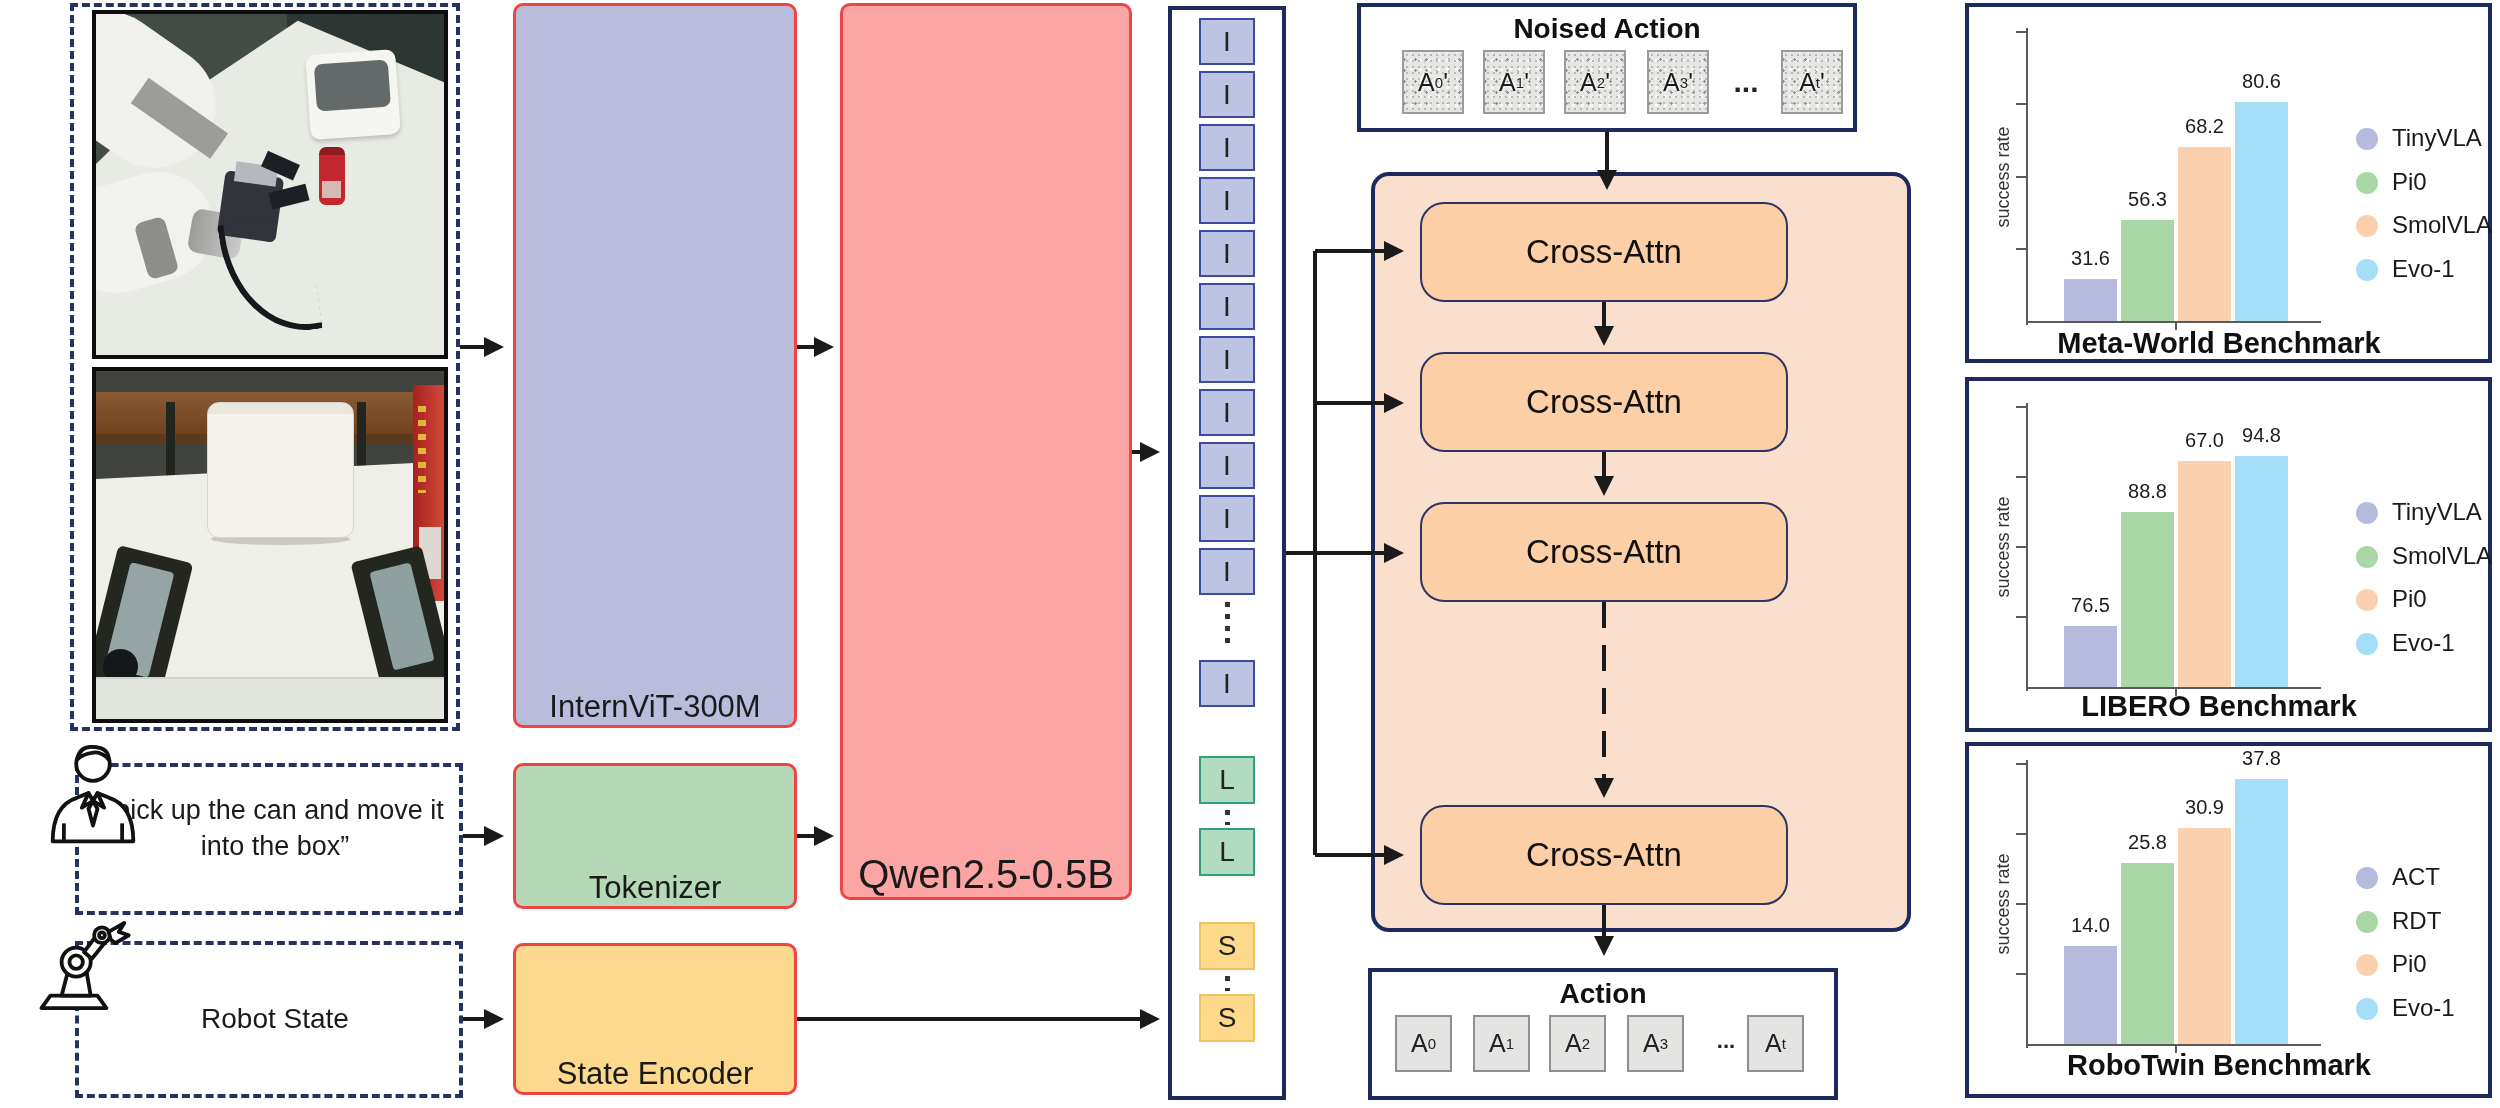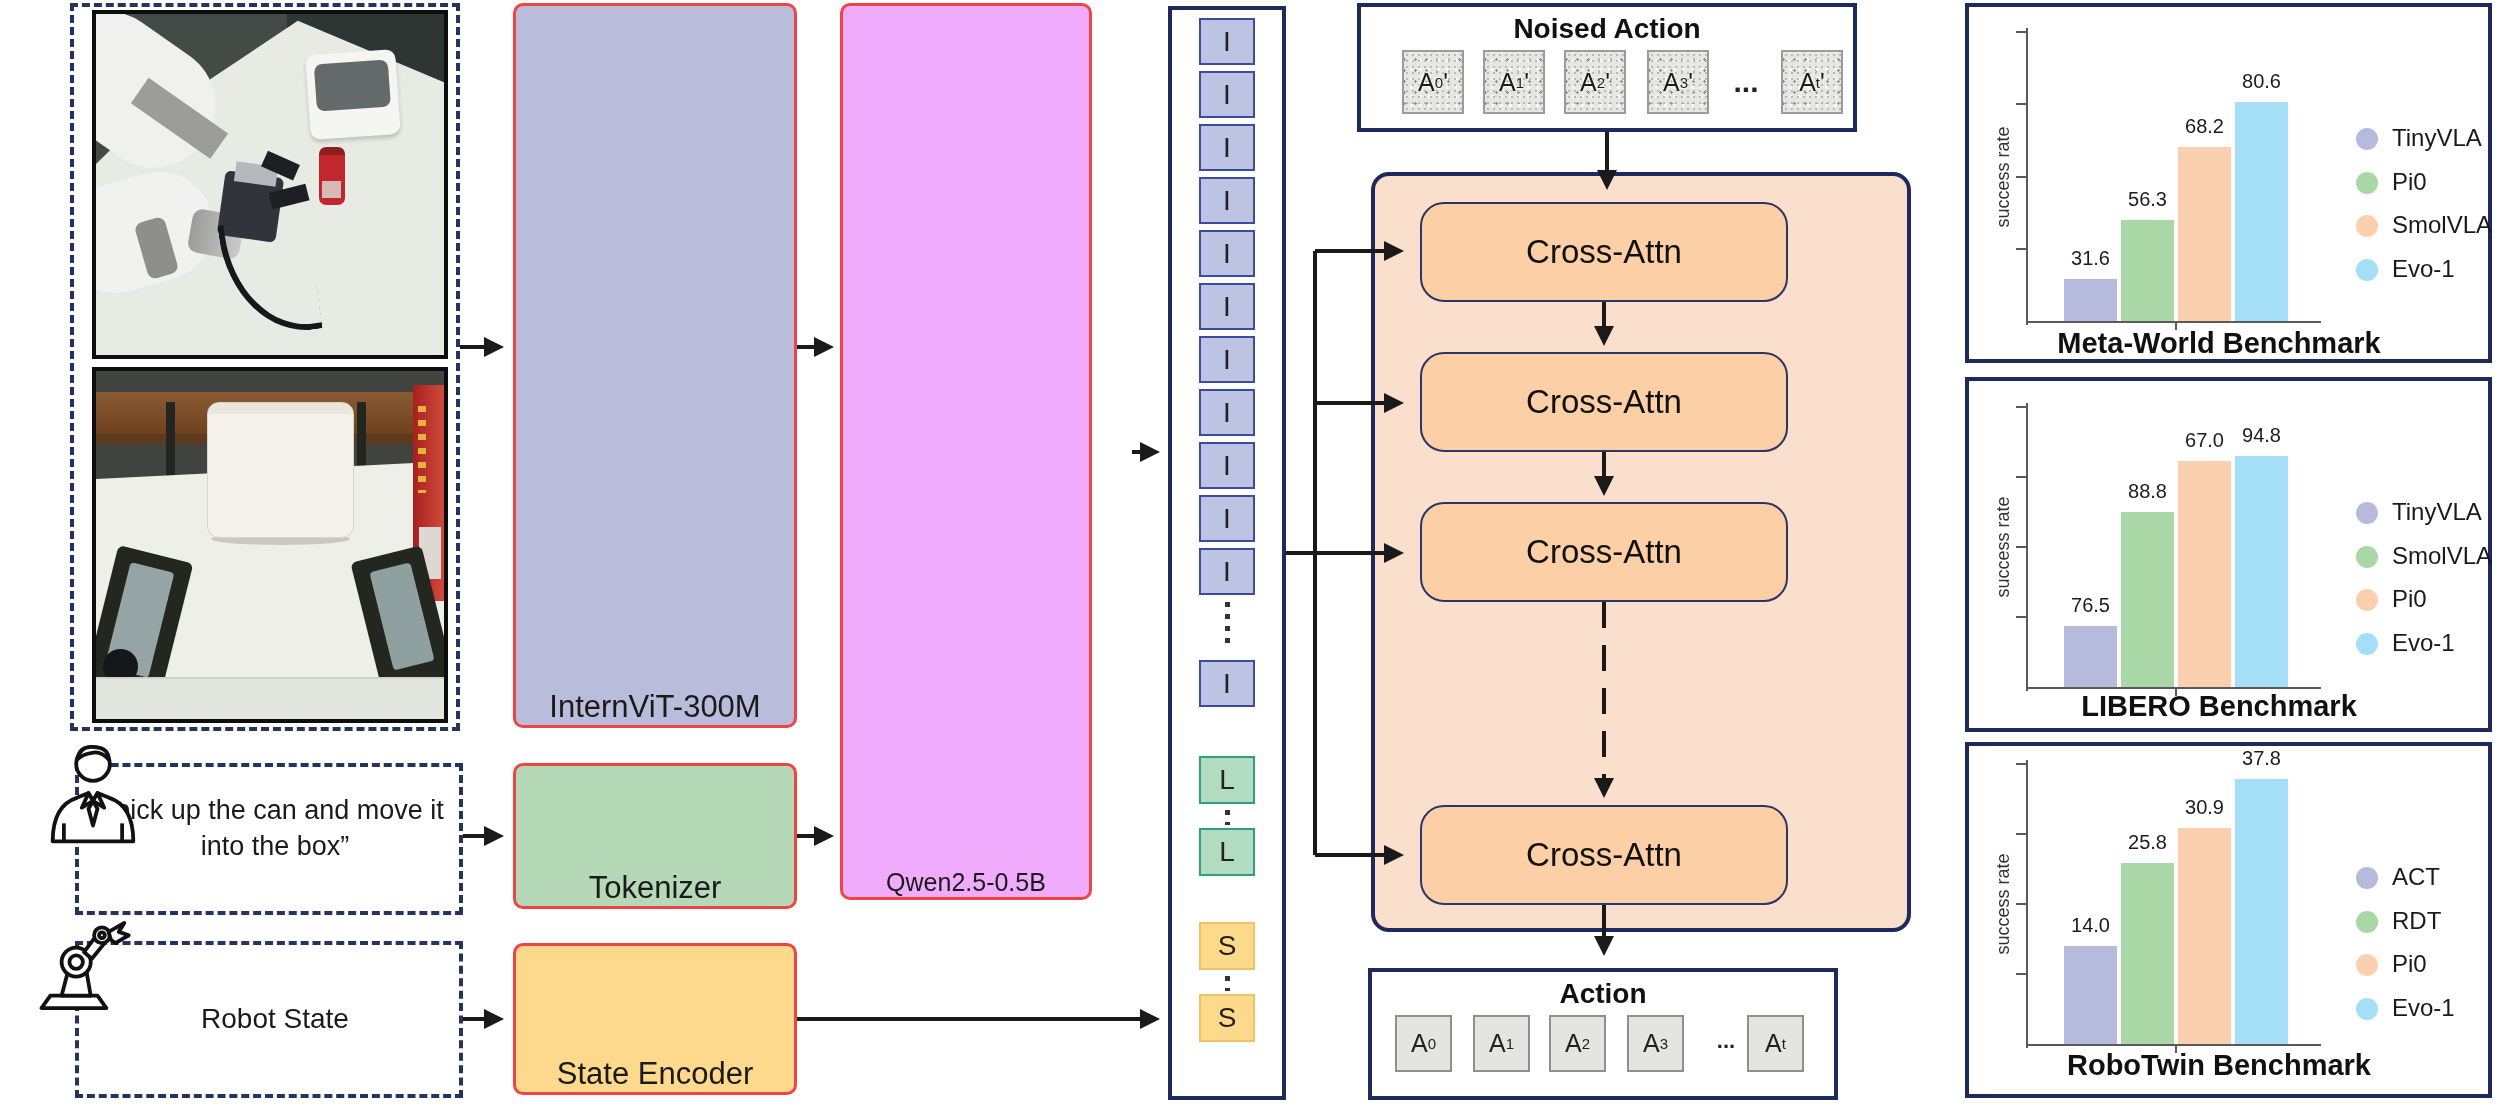--- a/index.html
+++ b/index.html
@@ -114,21 +114,21 @@
       <path d="M72 24 L86 16 L81 24 L90 27 L78 34 L74 31 Z"></path>
     </g>
   </svg>
 
   <div class="abs dotted" style="left:75px;top:941px;width:388px;height:157px"></div>
   <div class="caption" style="left:95px;top:1003px;width:360px;font-size:28px">Robot State</div>
 
   <div class="module" style="left:513px;top:3px;width:284px;height:725px;background:#b9bddb">
     <span>InternViT-300M</span>
   </div>
-  <div class="module" style="left:840px;top:3px;width:252px;height:897px;background:#f0abfc;font-size:25px">
+  <div class="module" style="left:840px;top:3px;width:292px;height:897px;background:#fca5a5;font-size:40px">
     <span>Qwen2.5-0.5B</span>
   </div>
   <div class="module" style="left:513px;top:943px;width:284px;height:152px;background:#fcd98d">
     <span>State Encoder</span>
   </div>
   <div class="module" style="left:513px;top:763px;width:284px;height:146px;background:#b5d8b6">
     <span>Tokenizer</span>
   </div>
 
   <div class="navybox" id="token-column" style="left:1168px;top:6px;width:118px;height:1094px">

